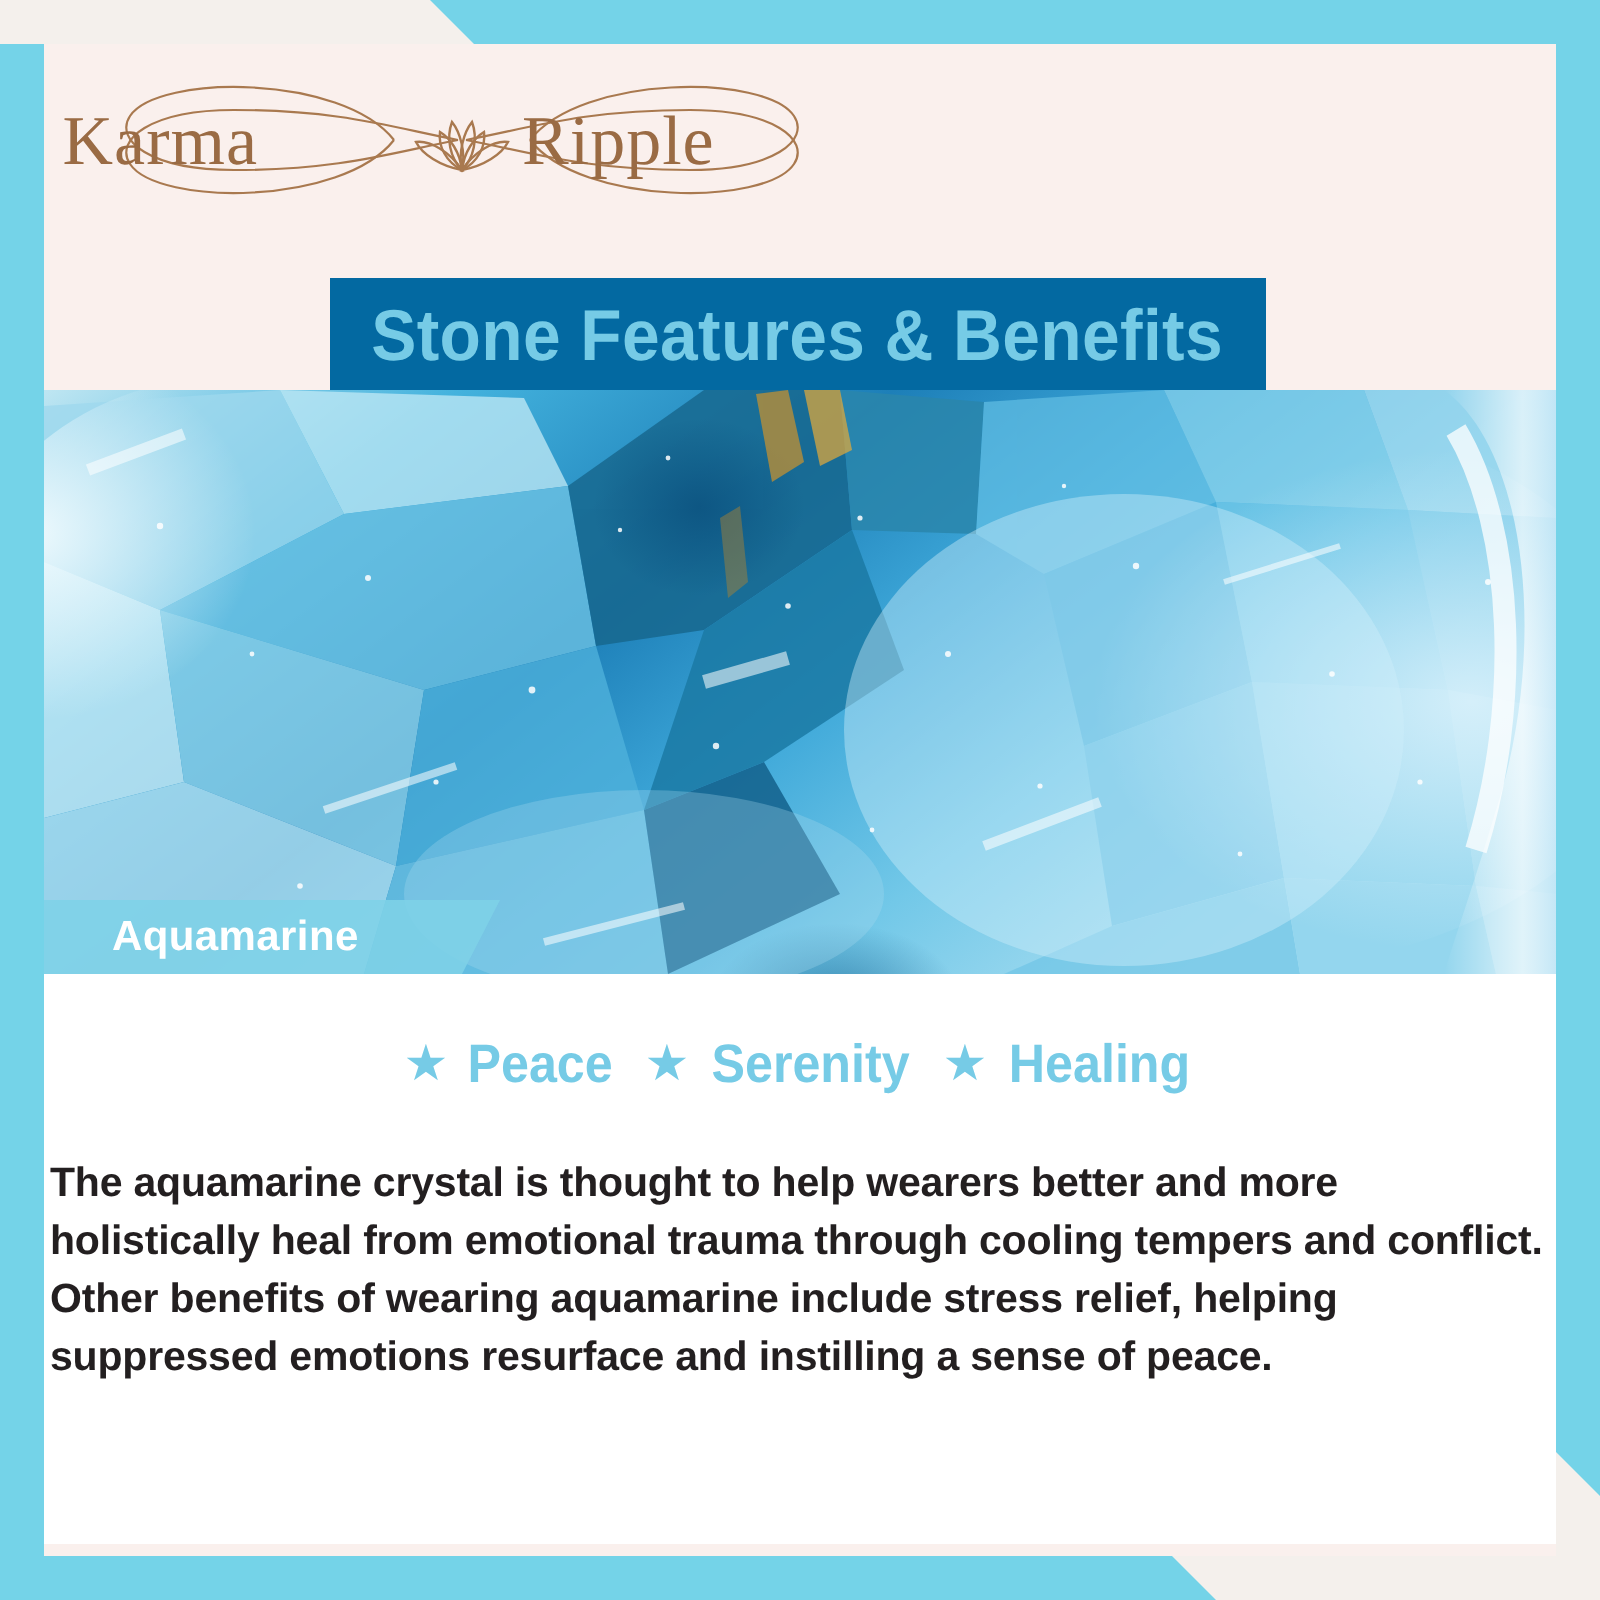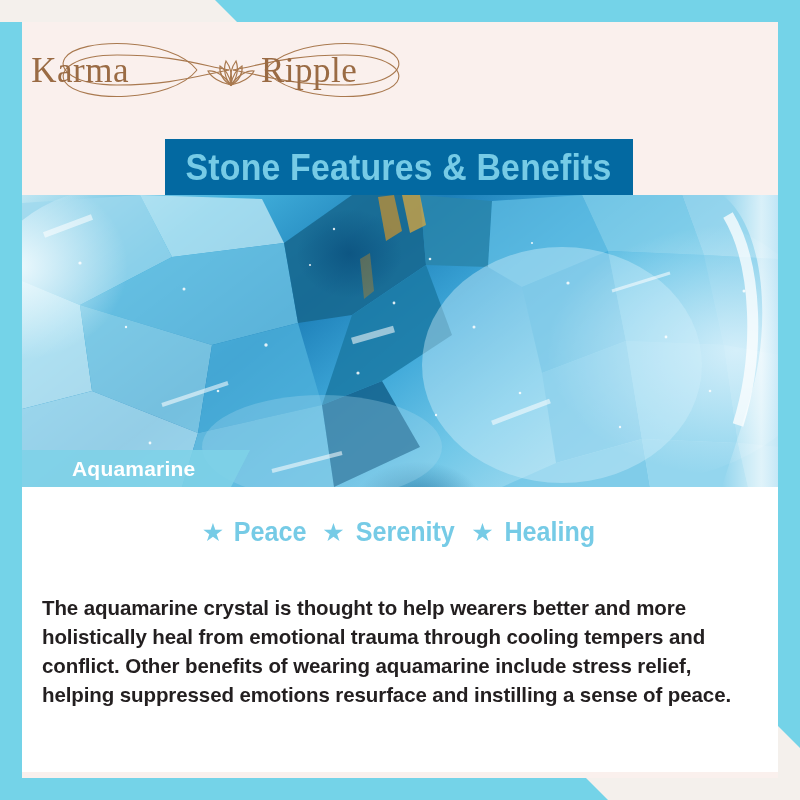--- a/index.html
+++ b/index.html
@@ -73,43 +73,43 @@
   .hero svg{position:absolute;left:0;top:0;}
 
   
   .stone-band{
     position:absolute;left:22px;top:450px;width:228px;height:37px;
     background:rgba(126,209,231,.88);
     clip-path:polygon(0 0, 228px 0, 209px 37px, 0 37px);
     display:flex;align-items:center;
   }
   .stone-name{
-    margin-left:50px;
+    margin-left:34px;
     color:#ffffff;font-weight:bold;font-size:21px;
     letter-spacing:.2px;
     font-family:"Liberation Sans", sans-serif;
   }
 
   
   .keywords{
     position:absolute;left:22px;top:512px;width:756px;height:40px;
     display:flex;align-items:center;justify-content:center;gap:13px;
   }
   .kw{display:flex;align-items:center;gap:7px;}
   .kw-star{color:#76cbe6;font-size:25px;line-height:1;}
   .kw-label{
     color:#76cbe6;font-weight:bold;font-size:27px;
     transform:scaleX(.93);
     font-family:"Liberation Sans", sans-serif;
   }
 
   
   .body-copy{
-    position:absolute;left:22px;top:572px;width:756px;
-    padding:0 20px;
+    position:absolute;left:22px;top:556px;width:756px;
+    padding:0 3px;
     box-sizing:border-box;
     color:#231f20;
     font-weight:bold;
     font-size:20.5px;
     line-height:29px;
     letter-spacing:-.1px;
     text-align:left;
     transform-origin:left top;
     font-family:"Liberation Sans", sans-serif;
   }

